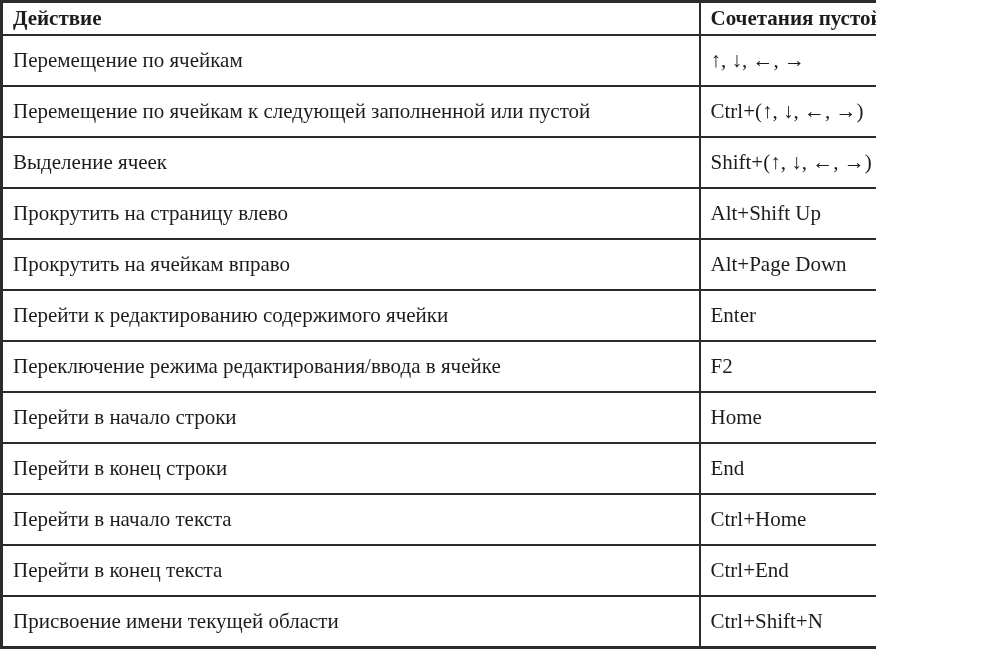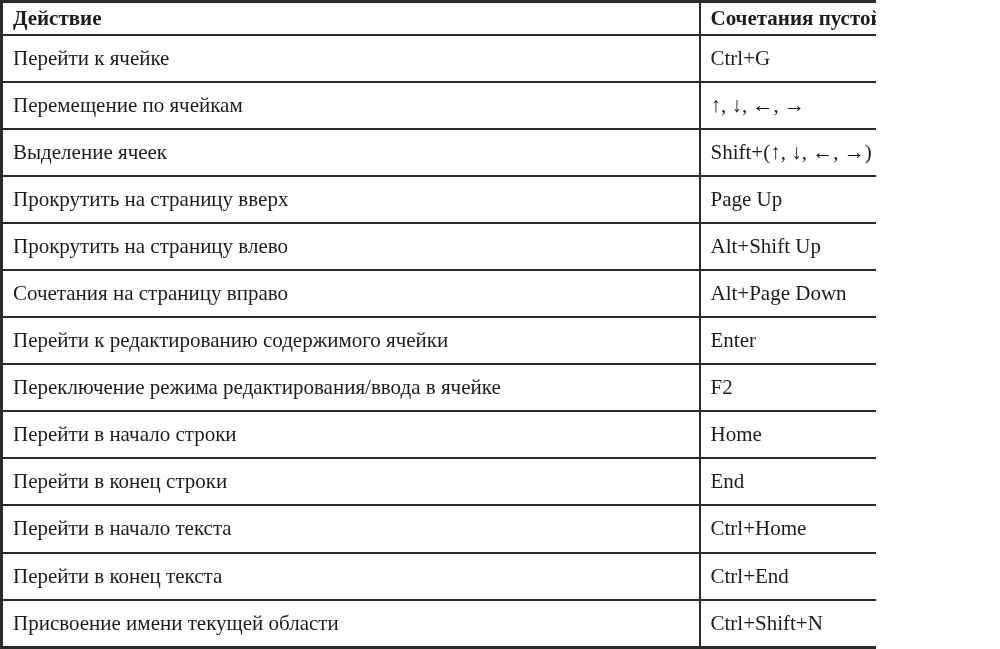--- a/index.html
+++ b/index.html
@@ -51,49 +51,45 @@
       <col class="col-action">
       <col class="col-keys">
     </colgroup>
     <thead>
       <tr class="header-row">
         <th>Действие</th>
         <th>Сочетания пустой</th>
       </tr>
     </thead>
     <tbody id="table-body">
-  <tr>
-    <td>Перейти к ячейке</td>
-    <td>Ctrl+G</td>
-  </tr>
 
   <tr>
     <td>Перемещение по ячейкам</td>
     <td>↑, ↓, ←, →</td>
   </tr>
 
+  <tr>
+    <td>Перемещение по ячейкам к следующей заполненной или пустой</td>
+    <td>Ctrl+(↑, ↓, ←, →)</td>
+  </tr>
 
   <tr>
     <td>Выделение ячеек</td>
     <td>Shift+(↑, ↓, ←, →)</td>
   </tr>
 
-  <tr>
-    <td>Прокрутить на страницу вверх</td>
-    <td>Page Up</td>
-  </tr>
 
 
   <tr>
     <td>Прокрутить на страницу влево</td>
     <td>Alt+Shift Up</td>
   </tr>
 
   <tr>
-    <td>Сочетания на страницу вправо</td>
+    <td>Прокрутить на ячейкам вправо</td>
     <td>Alt+Page Down</td>
   </tr>
 
   <tr>
     <td>Перейти к редактированию содержимого ячейки</td>
     <td>Enter</td>
   </tr>
 
   <tr>
     <td>Переключение режима редактирования/ввода в ячейке</td>

